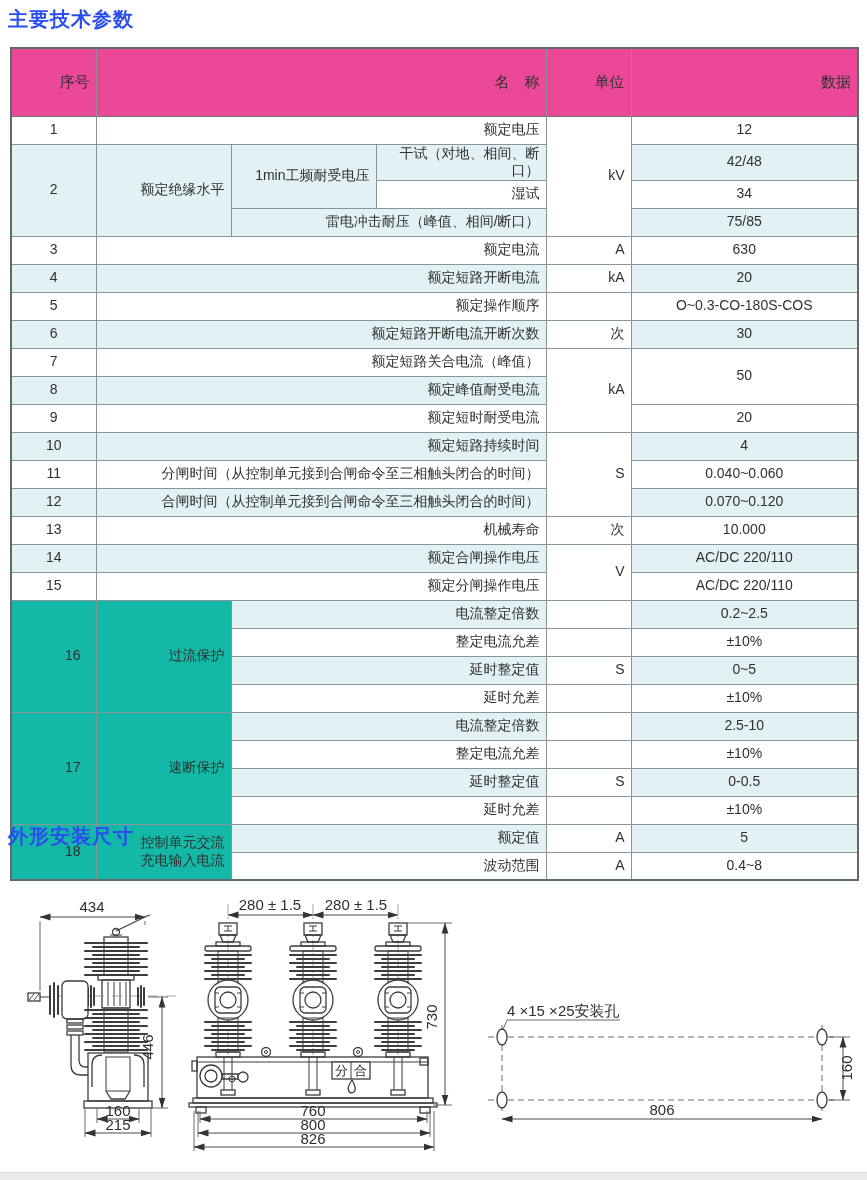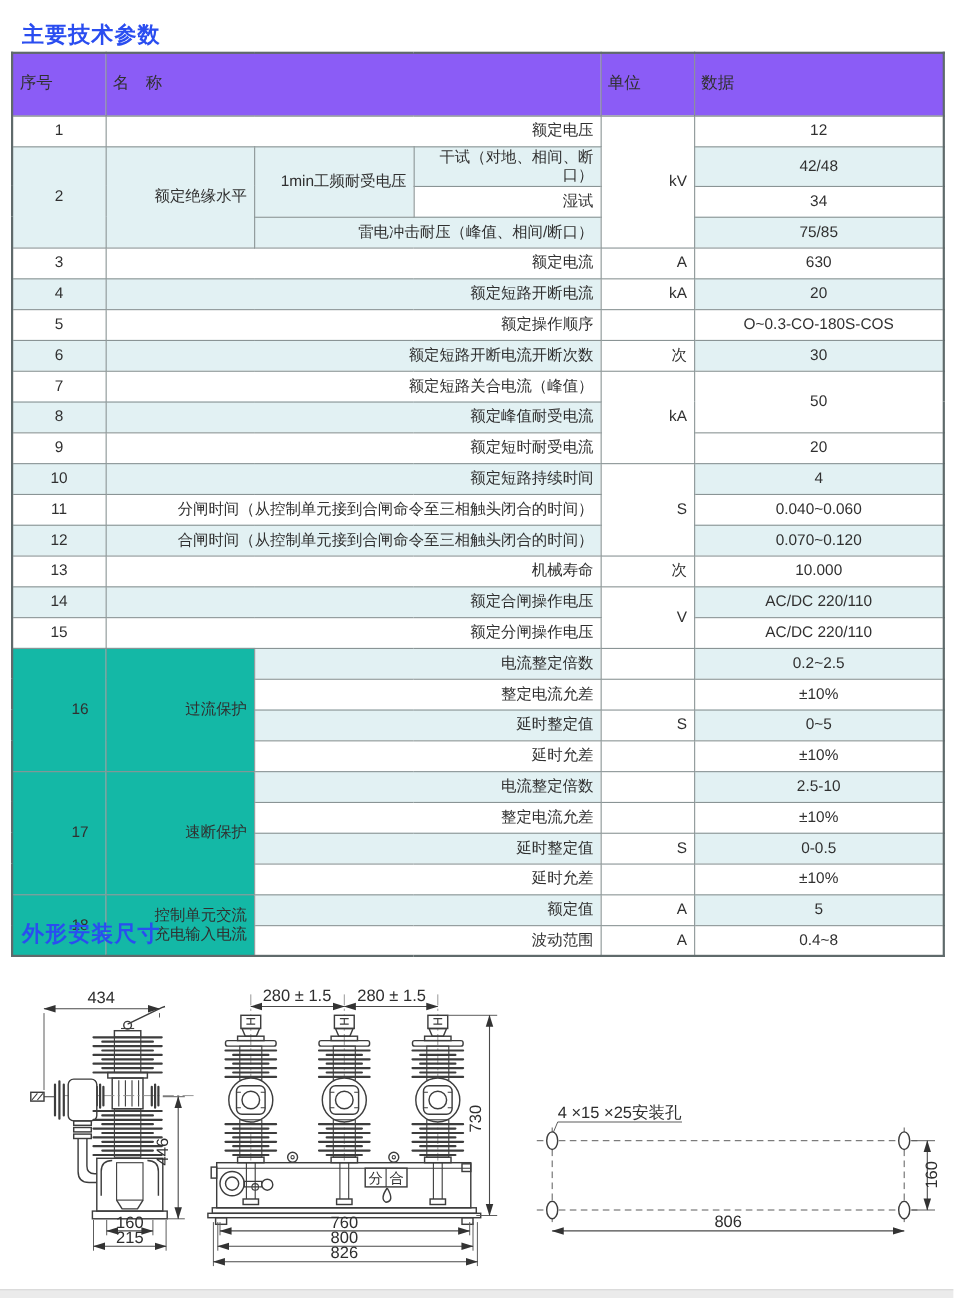--- a/index.html
+++ b/index.html
@@ -1,25 +1,25 @@
 <!DOCTYPE html>
 <html><head>
 <meta charset="utf-8">
 <style>
   html,body{margin:0;padding:0;background:#fff;}
   .page{position:relative;width:867px;height:1180px;background:#fff;overflow:hidden;
         font-family:"Liberation Sans","DejaVu Sans",sans-serif;color:#303030;}
-  .sec-title{position:absolute;left:8px;margin:12px;font-size:20px;font-weight:bold;color:#2a4df0;letter-spacing:1px;}
+  .sec-title{position:absolute;left:8px;margin:0;font-size:20px;font-weight:bold;color:#2a4df0;letter-spacing:1px;}
   #title1{top:6px;}
   #title2{top:823px;}
   table.params{position:absolute;left:10px;top:47px;width:847px;border-collapse:collapse;table-layout:fixed;
         border:2px solid #5f6a6b;}
   table.params th, table.params td{border:1px solid #8a9495;box-sizing:border-box;
         font-size:14px;color:#303030;padding:0 6px;height:28px;line-height:1.25;}
-  table.params th{background:#8b5cf6;height:57px;font-weight:normal;font-size:15px;text-align:left;
+  table.params th{background:#ec4899;height:68px;font-weight:normal;font-size:15px;text-align:right;
         border-bottom:1.5px solid #6d7879;}
   td.num{text-align:center;font-size:15px;}
   td.name{text-align:right;padding-left:8px;}
   td.name-c{text-align:right;}
   td.unit{text-align:right;background:#fff;}
   td.data{text-align:center;}
   tr.shade td{background:#e2f1f3;}
   tr.shade td.unit{background:#fff;}
   tr.shade td.wh{background:#14b8a6;padding-left:44px;}
   svg text{font-family:"Liberation Sans","DejaVu Sans",sans-serif;}

